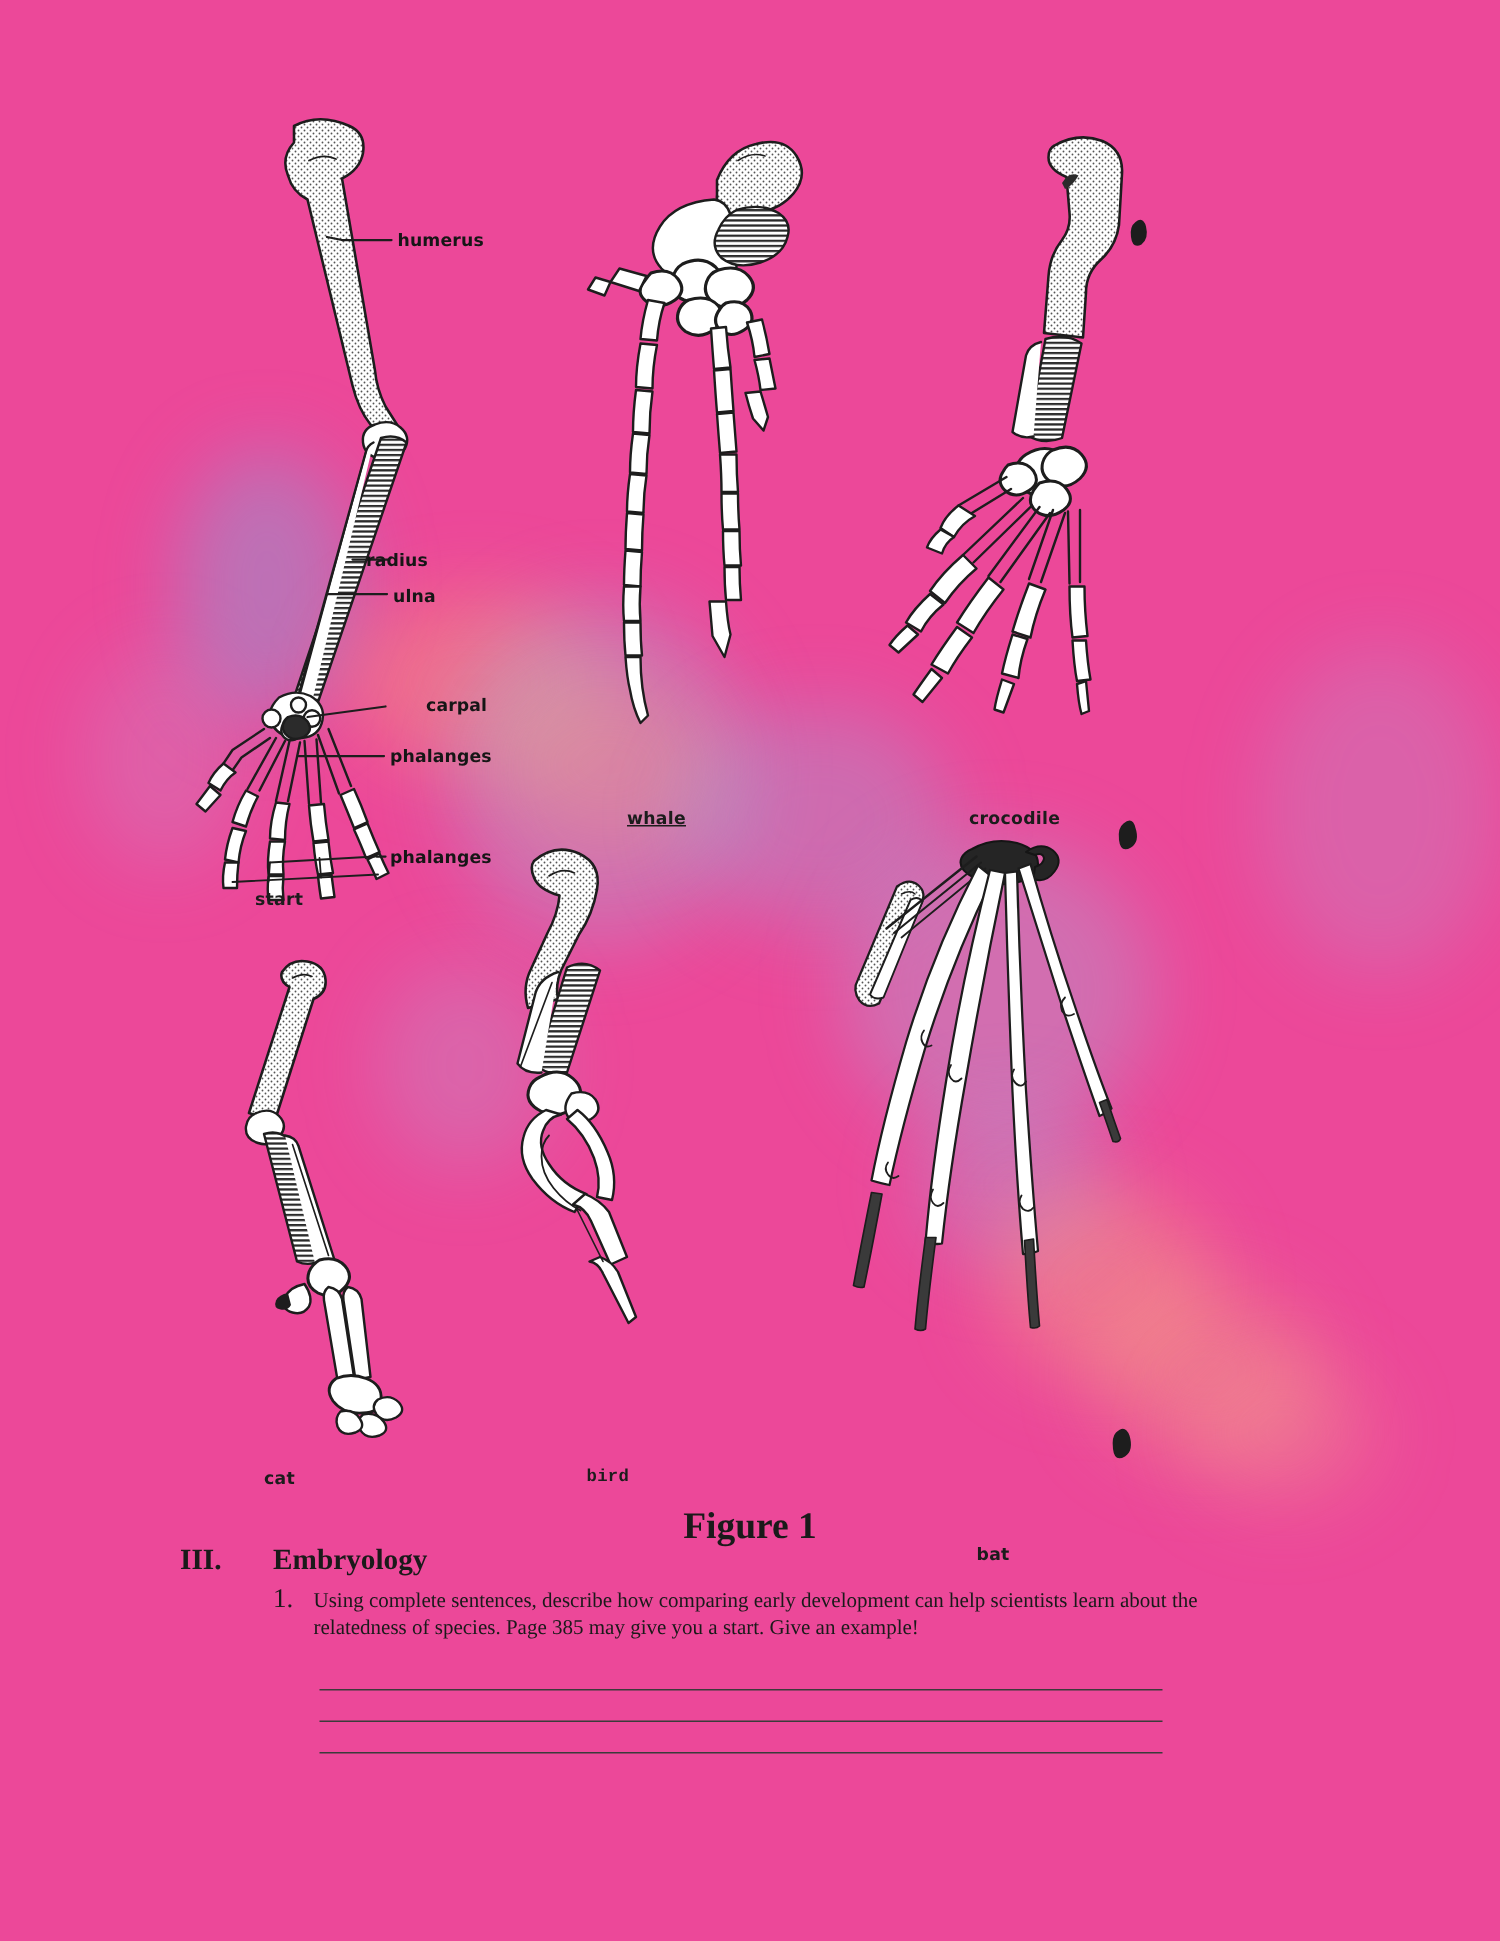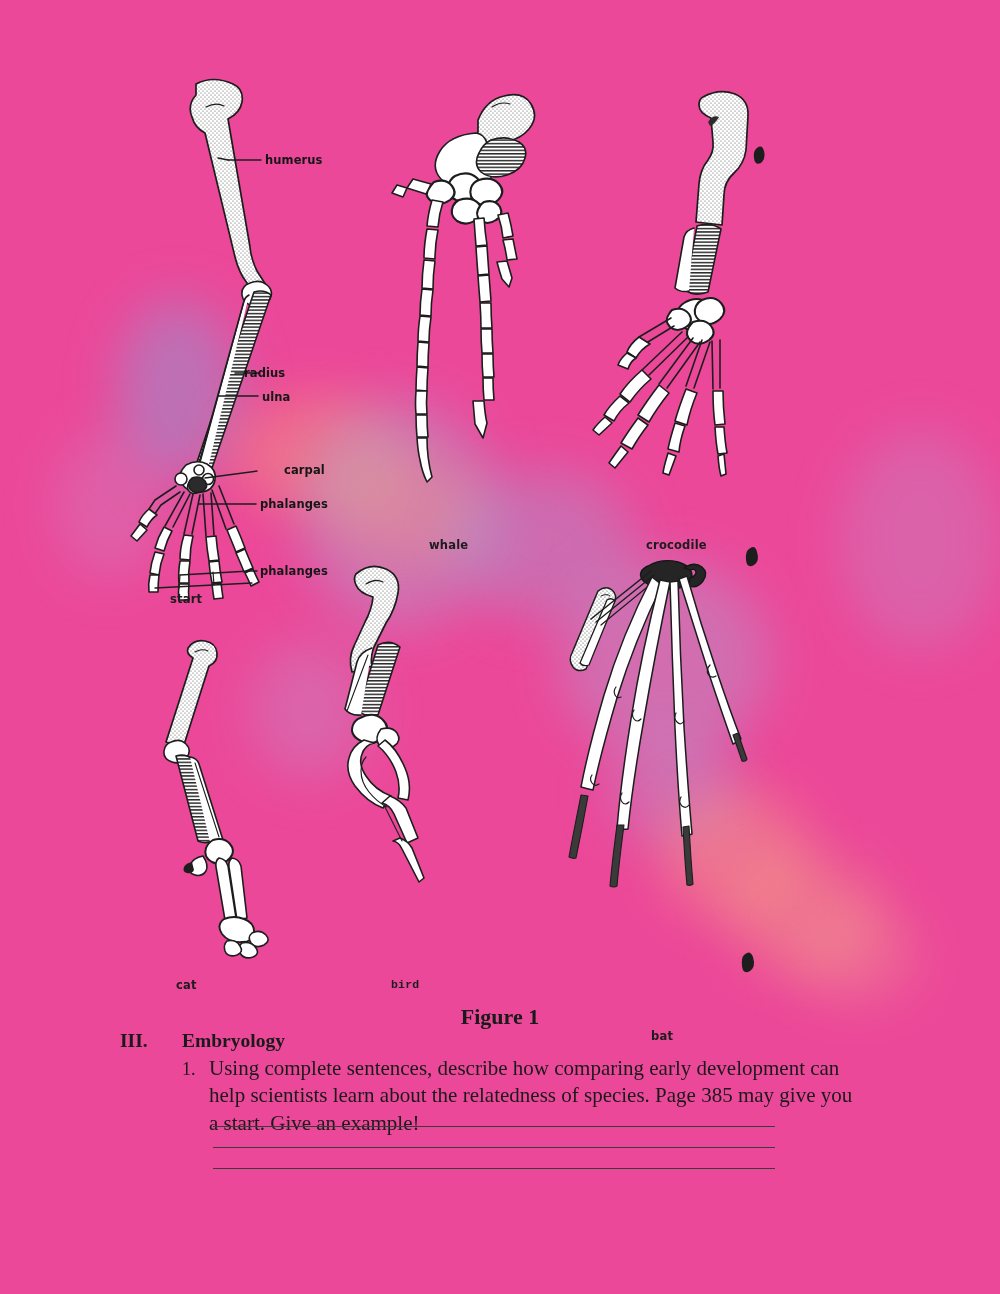--- a/index.html
+++ b/index.html
@@ -63,21 +63,21 @@
     color: #161616;
     letter-spacing: .1px;
     white-space: nowrap;
   }
 
   
   #fig-caption {
     position: absolute;
     left: 0; top: 1004px; width: 1000px;
     text-align: center;
-    font-size: 22px;
+    font-size: 25px;
     font-weight: bold;
   }
   #section {
     position: absolute;
     left: 120px; top: 1030px; width: 820px;
   }
   .sec-head {
     display: flex;
     align-items: flex-end;
     font-size: 19.5px;
@@ -85,21 +85,21 @@
   }
   .sec-num  { width: 62px; }
   .q-row {
     display: flex;
     align-items: baseline;
     margin-top: 3px;
     padding-left: 62px;
   }
   .q-num { width: 27px; font-size: 18px; flex: 0 0 27px; }
   .q-text {
-    font-size: 21px;
+    font-size: 14px;
     line-height: 1.30;
     width: 650px;
   }
   #answer-lines {
     position: absolute;
     left: 213px; top: 1126px; width: 562px;
   }
   .ans-line {
     height: 0;
     border-top: 1.6px solid #3b3b3b;
@@ -407,21 +407,21 @@
     </svg>
 
     <div class="bone-label" style="left:265px; top:153px;">humerus</div>
     <div class="bone-label" style="left:244px; top:366px;">radius</div>
     <div class="bone-label" style="left:262px; top:390px;">ulna</div>
     <div class="bone-label" style="left:260px; top:463px;margin-left:24px;">carpal</div>
     <div class="bone-label" style="left:260px; top:497px;">phalanges</div>
     <div class="bone-label" style="left:260px; top:564px;">phalanges</div>
 
     <div class="specimen-label" style="left:170px; top:592px;">start</div>
-    <div class="specimen-label" style="left:429px; top:538px;">whale</div>
+    <div class="specimen-label" style="left:418px; top:538px;text-decoration:underline;">whale</div>
     <div class="specimen-label" style="left:646px; top:538px;">crocodile</div>
     <div class="specimen-label" style="left:176px; top:978px;text-align:center;">cat</div>
     <div class="specimen-label" style="left:391px; top:978px;font-family:Liberation Mono, monospace;">bird</div>
     <div class="specimen-label" style="left:651px; top:1029px;">bat</div>
   </div>
 
   <div id="fig-caption">Figure 1</div>
 
   <div id="section">
     <div class="sec-head">

